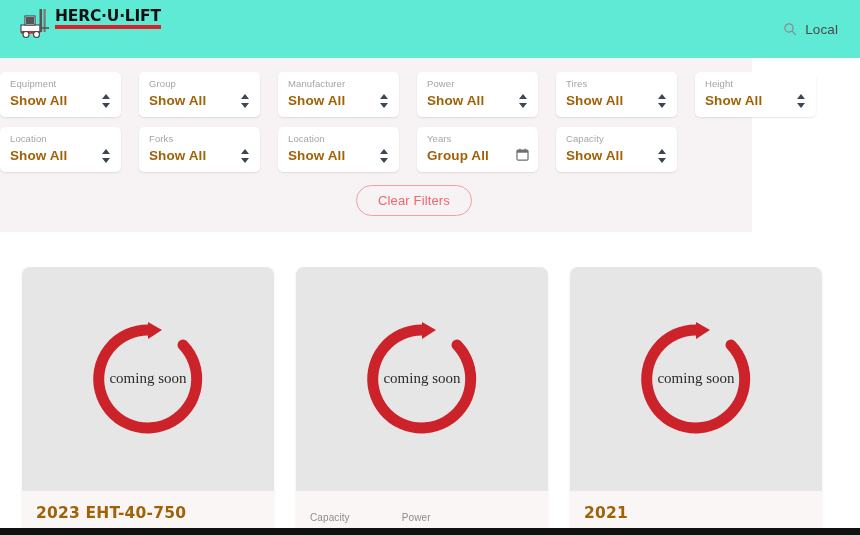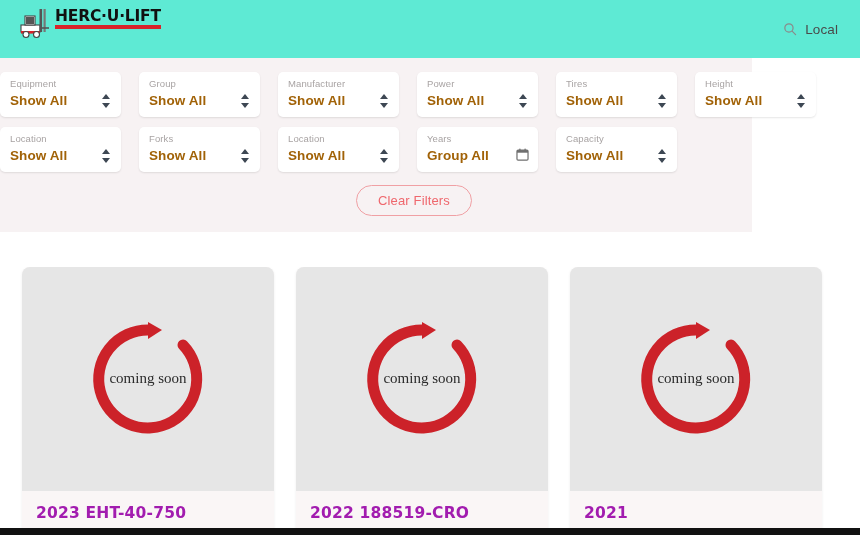--- a/index.html
+++ b/index.html
@@ -153,21 +153,21 @@
     height: 224px;
     background: #e6e6e6;
     display:flex; align-items:center; justify-content:center;
   }
   .coming-soon { width: 120px; height: 120px; display:block; }
   .card-body { padding: 12px 14px 0 14px; background: #faf6f6; }
   .card-title {
     font-family: "DejaVu Sans", sans-serif;
     font-size: 15.5px;
     font-weight: 600;
-    color: #a21caf;
+    color: #a16207;
     letter-spacing: .2px;
     line-height: 20px;
     white-space: nowrap;
   }
   .card-specs {
     display: flex; gap: 52px;
     margin-top: 9px;
   }
   .spec-label {
     font-size: 10px;
@@ -319,21 +319,20 @@
 
     <div class="card">
       <div class="card-img">
         <svg class="coming-soon" viewBox="0 0 120 120">
           <path d="M60 11 A49 49 0 1 0 95 26" fill="none" stroke="#cc2229" stroke-width="11" stroke-linecap="round"></path>
           <path d="M60 3 L60 20 L74 11 Z" fill="#cc2229"></path>
           <text x="60" y="64" text-anchor="middle" font-family="'Liberation Serif', serif" font-size="15" fill="#2b2b2b">coming soon</text>
         </svg>
       </div>
       <div class="card-body">
-        <div class="card-title">2022 188519-CRO</div>
         <div class="card-specs">
           <span class="spec-label">Capacity</span>
           <span class="spec-label">Power</span>
         </div>
       </div>
     </div>
 
     <div class="card">
       <div class="card-img">
         <svg class="coming-soon" viewBox="0 0 120 120">

